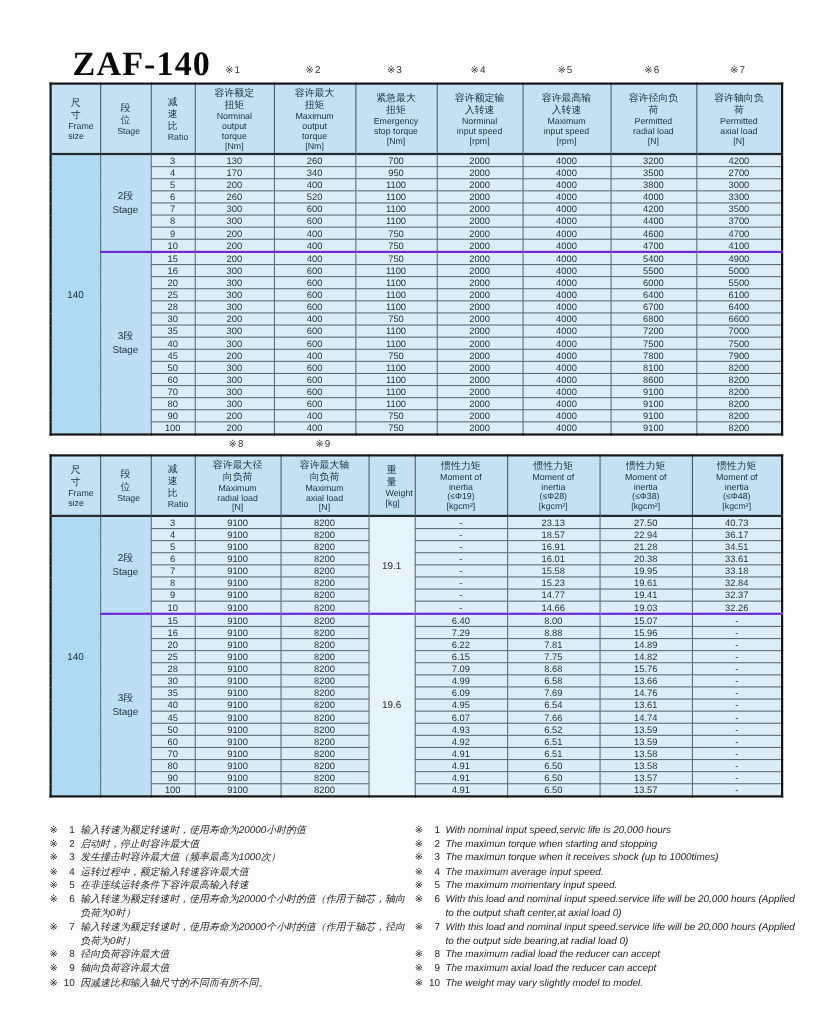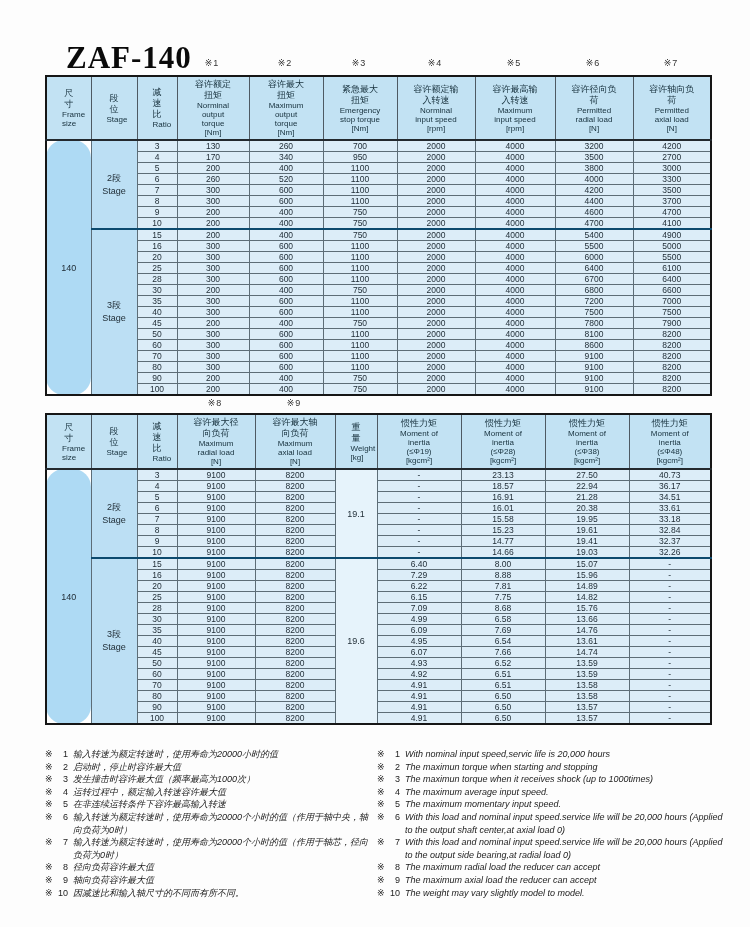--- a/index.html
+++ b/index.html
@@ -19,26 +19,26 @@
   table { border-collapse:collapse; table-layout:fixed; width:665px; border:2px solid #161616; background:#fff; }
   th { background:#c2e2f3; border:1px solid #4e5a63; border-bottom:2px solid #23292e;
        font-weight:normal; padding:2px 15px; vertical-align:middle; }
   .h-cn  { display:block; font-size:9px;  line-height:11px; color:#16303c; }
   .h-en  { display:block; font-size:8px;  line-height:9px;  color:#16303c; }
   .h-sub { display:block; font-size:8px;  line-height:9px;  color:#16303c; }
   .h-unit{ display:block; font-size:8px;  line-height:9px;  color:#16303c; }
 
   td { border:1px solid #5d6d77; height:10px; line-height:10px; font-size:8.5px;
        text-align:center; vertical-align:middle; background:#dcedf8; color:#1d2a33; padding:0; }
-  td.frame-cell  { background:#aedaf4; font-size:9px;border-radius:18px; }
+  td.frame-cell  { background:#aedaf4; font-size:9px; }
   td.stage-cell  { background:#bcdff4; font-size:9px; }
   td.stage-cell .s-cn{ display:block; line-height:13px; }
   td.stage-cell .s-en{ display:block; line-height:13px; }
   td.weight-cell { background:#e6f3fb; font-size:9px; }
-  tr.group-start td { border-top:2px solid #0c4a6e; }
+  tr.group-start td { border-top:2px solid #6d28d9; }
 
   .notes { position:absolute; top:748px; font-size:9px; color:#222; }
   .notes-cn { left:45px;  width:328px; }
   .notes-en { left:377px; width:348px; }
   .note { display:flex; align-items:flex-start; line-height:12.6px; }
   .note .mark { flex:0 0 11px; }
   .note .num  { flex:0 0 12px; text-align:right; margin-right:5px; }
   .note .txt  { flex:1;font-style:italic; }
 </style>
 </head>
@@ -686,21 +686,21 @@
         <span class="txt">运转过程中，额定输入转速容许最大值</span>
       </div>
       <div class="note">
         <span class="mark">※</span>
         <span class="num">5</span>
         <span class="txt">在非连续运转条件下容许最高输入转速</span>
       </div>
       <div class="note">
         <span class="mark">※</span>
         <span class="num">6</span>
-        <span class="txt">输入转速为额定转速时，使用寿命为20000个小时的值（作用于轴中央，轴向负荷为0时）</span>
+        <span class="txt">输入转速为额定转速时，使用寿命为20000个小时的值（作用于轴芯，轴向负荷为0时）</span>
       </div>
       <div class="note">
         <span class="mark">※</span>
         <span class="num">7</span>
         <span class="txt">输入转速为额定转速时，使用寿命为20000个小时的值（作用于轴芯，径向负荷为0时）</span>
       </div>
       <div class="note">
         <span class="mark">※</span>
         <span class="num">8</span>
         <span class="txt">径向负荷容许最大值</span>

